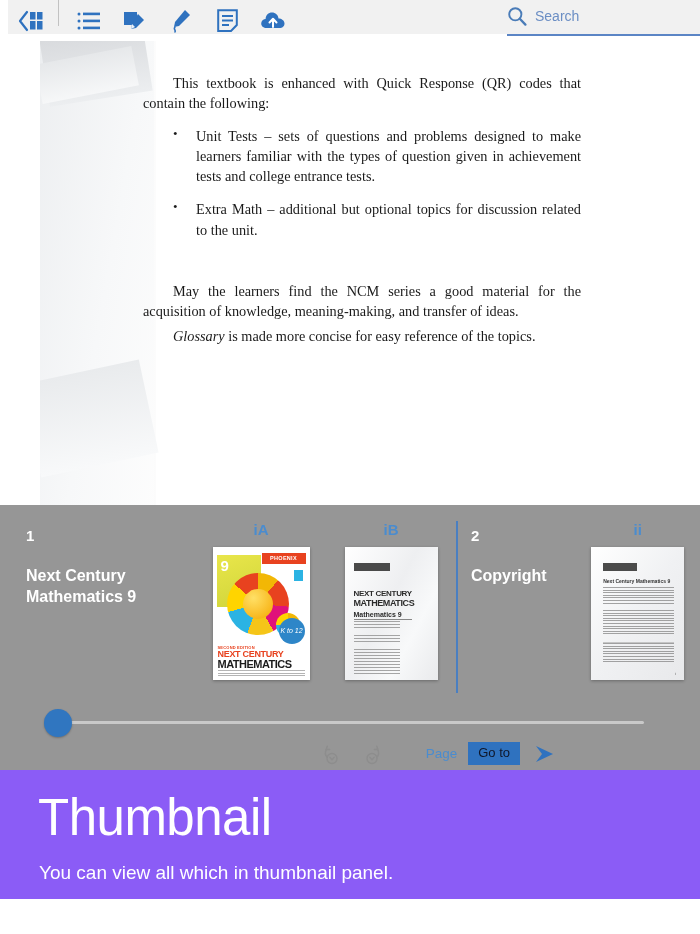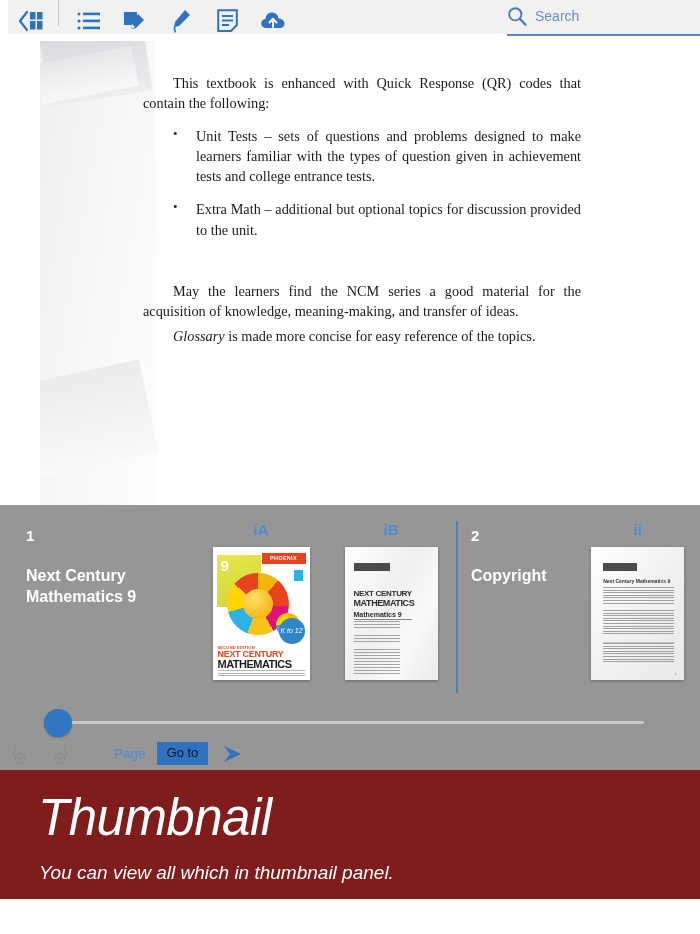--- a/index.html
+++ b/index.html
@@ -235,37 +235,37 @@
   .slider-thumb {
     position: absolute; left: 44px; top: 4px;
     width: 28px; height: 28px; border-radius: 50%;
     background: #3076c0; cursor: pointer;
     box-shadow: 0 1px 2px rgba(0,0,0,.25);
   }
 
   
   .bottom-ctrl {
     position: absolute; left: 0; top: 232px; width: 557px; height: 33px;
-    display: flex; align-items: center; justify-content: flex-start;
+    display: flex; align-items: center; justify-content: flex-end;
     gap: 0px;
+    padding-left: 20px;
   }
   .rot-btn { width: 40px; height: 30px; display:flex; align-items:center; justify-content:center; cursor:pointer; }
   .ctl-gap { width: 34px; }
   .page-lbl { color:#4a8ccf; font-size:13.5px; margin-right:11px; }
   .goto-btn {
     background:#2f72bf; color:#0f172a; font-size:13px;
     padding: 4px 10px 5px 10px; cursor:pointer; line-height:1.1;
   }
   .goto-arrow { margin-left: 13px; display:flex; align-items:center; cursor:pointer; }
 
   
   .banner {
     position: absolute; left:0; top: 770px; width: 700px; height: 129px;
-    background: #7f1d1d;
-    font-style: italic;
+    background: #8b5cf6;
   }
   .banner-title {
     position: absolute; left: 38px; top: 22px;
     color: #ffffff; font-size: 51px; font-weight: 300;
     letter-spacing: -0.5px; line-height: 1;
   }
   .banner-sub {
     position: absolute; left: 39px; top: 92px;
     color: #ffffff; font-size: 19px; font-weight: 400;
   }
@@ -352,21 +352,21 @@
       <div class="sh sh3"></div>
       <div class="sh sh4"></div>
       <div class="sh sh6"></div>
     </div>
 
     <div class="doc-text">
       <p class="para-indent">This textbook is enhanced with Quick Response (QR) codes that contain the following:</p>
 
       <ul class="bullets">
         <li>Unit Tests – sets of questions and problems designed to make learners familiar with the types of question given in achievement tests and college entrance tests.</li>
-        <li>Extra Math – additional but optional topics for discussion provided to the unit.</li>
+        <li>Extra Math – additional but optional topics for discussion related to the unit.</li>
       </ul>
 
       <div class="gap-block"></div>
 
       <p class="para-indent">May the learners find the NCM series a good material for the acquisition of knowledge, meaning-making, and transfer of ideas.</p>
 
       <p class="para-indent"><span class="it">Glossary</span><span> is made more concise for easy reference of the topics.</span></p>
     </div>
   </div>
 

